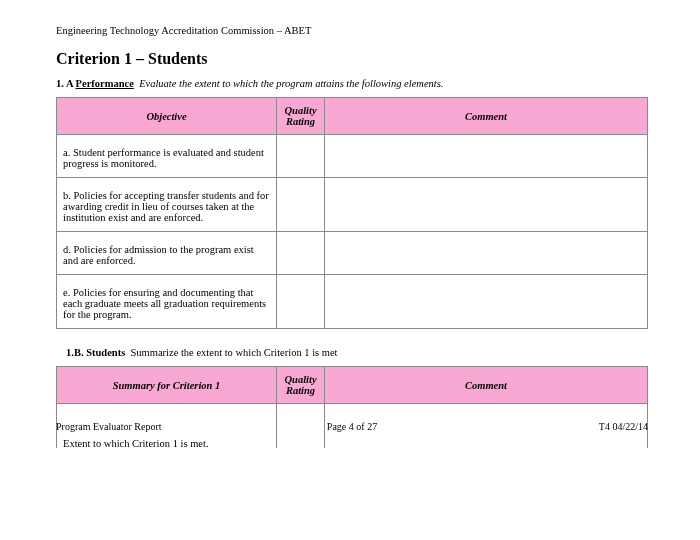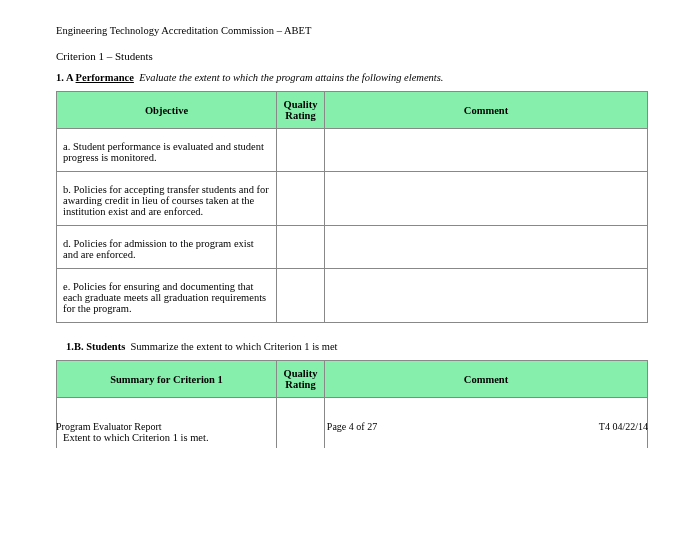--- a/index.html
+++ b/index.html
@@ -15,22 +15,22 @@
     height: 448px;
     position: relative;
     box-sizing: border-box;
     padding: 25px 52px 0 56px;
   }
   .header-text {
     font-size: 10.5px;
     margin-bottom: 14px;
   }
   .criterion-title {
-    font-weight: normal;
-    font-size: 11px;
+    font-weight: bold;
+    font-size: 16px;
     margin-bottom: 10px;
   }
   .subhead {
     font-size: 10.5px;
     margin-bottom: 8px;
   }
   .subhead b { font-weight: bold; }
   .subhead .u { text-decoration: underline; }
   .subhead .i { font-style: italic; }
   table {
@@ -39,25 +39,26 @@
     table-layout: fixed;
   }
   th, td {
     border: 1px solid #888;
     padding: 0 6px;
     vertical-align: top;
     font-size: 10.5px;
     text-align: left;
   }
   th {
-    background: #86efac;
+    background: #f9a8d4;
     font-weight: bold;
     text-align: center;
     vertical-align: middle;
     padding: 7px 6px;
+    font-style: italic;
   }
   .col-obj { width: 220px; }
   .col-qr  { width: 48px; }
   .col-com { }
   .objcell { padding: 12px 6px 8px 6px; }
   .summary-body td { height: 78px; vertical-align: middle; }
   .section-gap { height: 18px; }
   .subhead2 {
     font-size: 10.5px;
     margin: 0 0 8px 10px;

